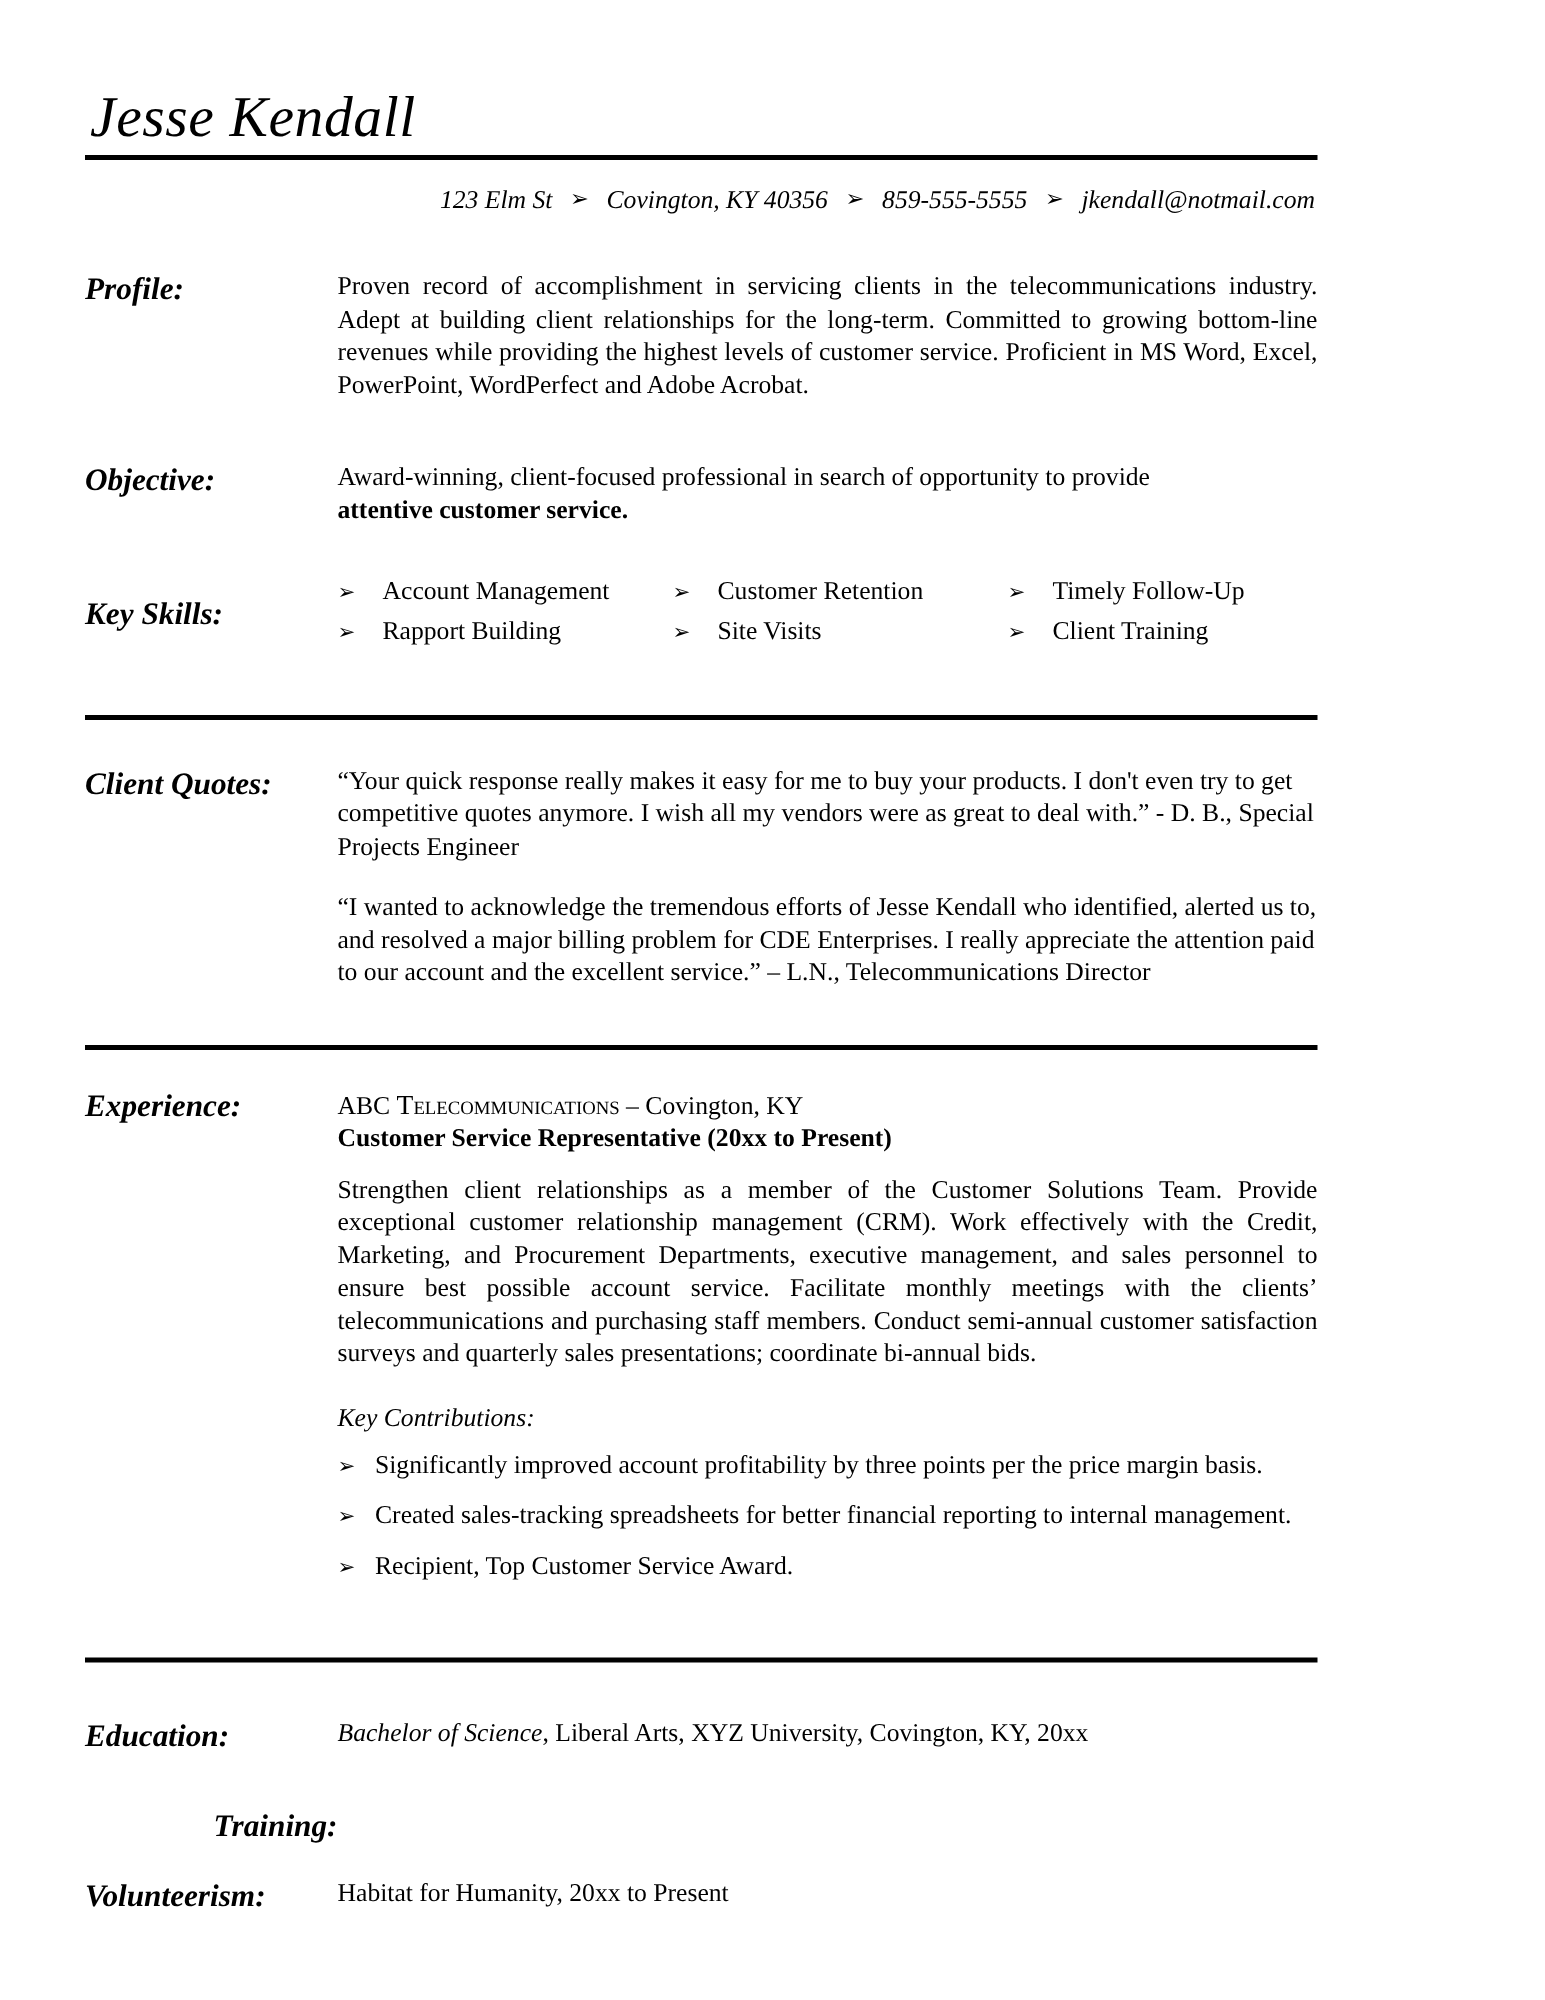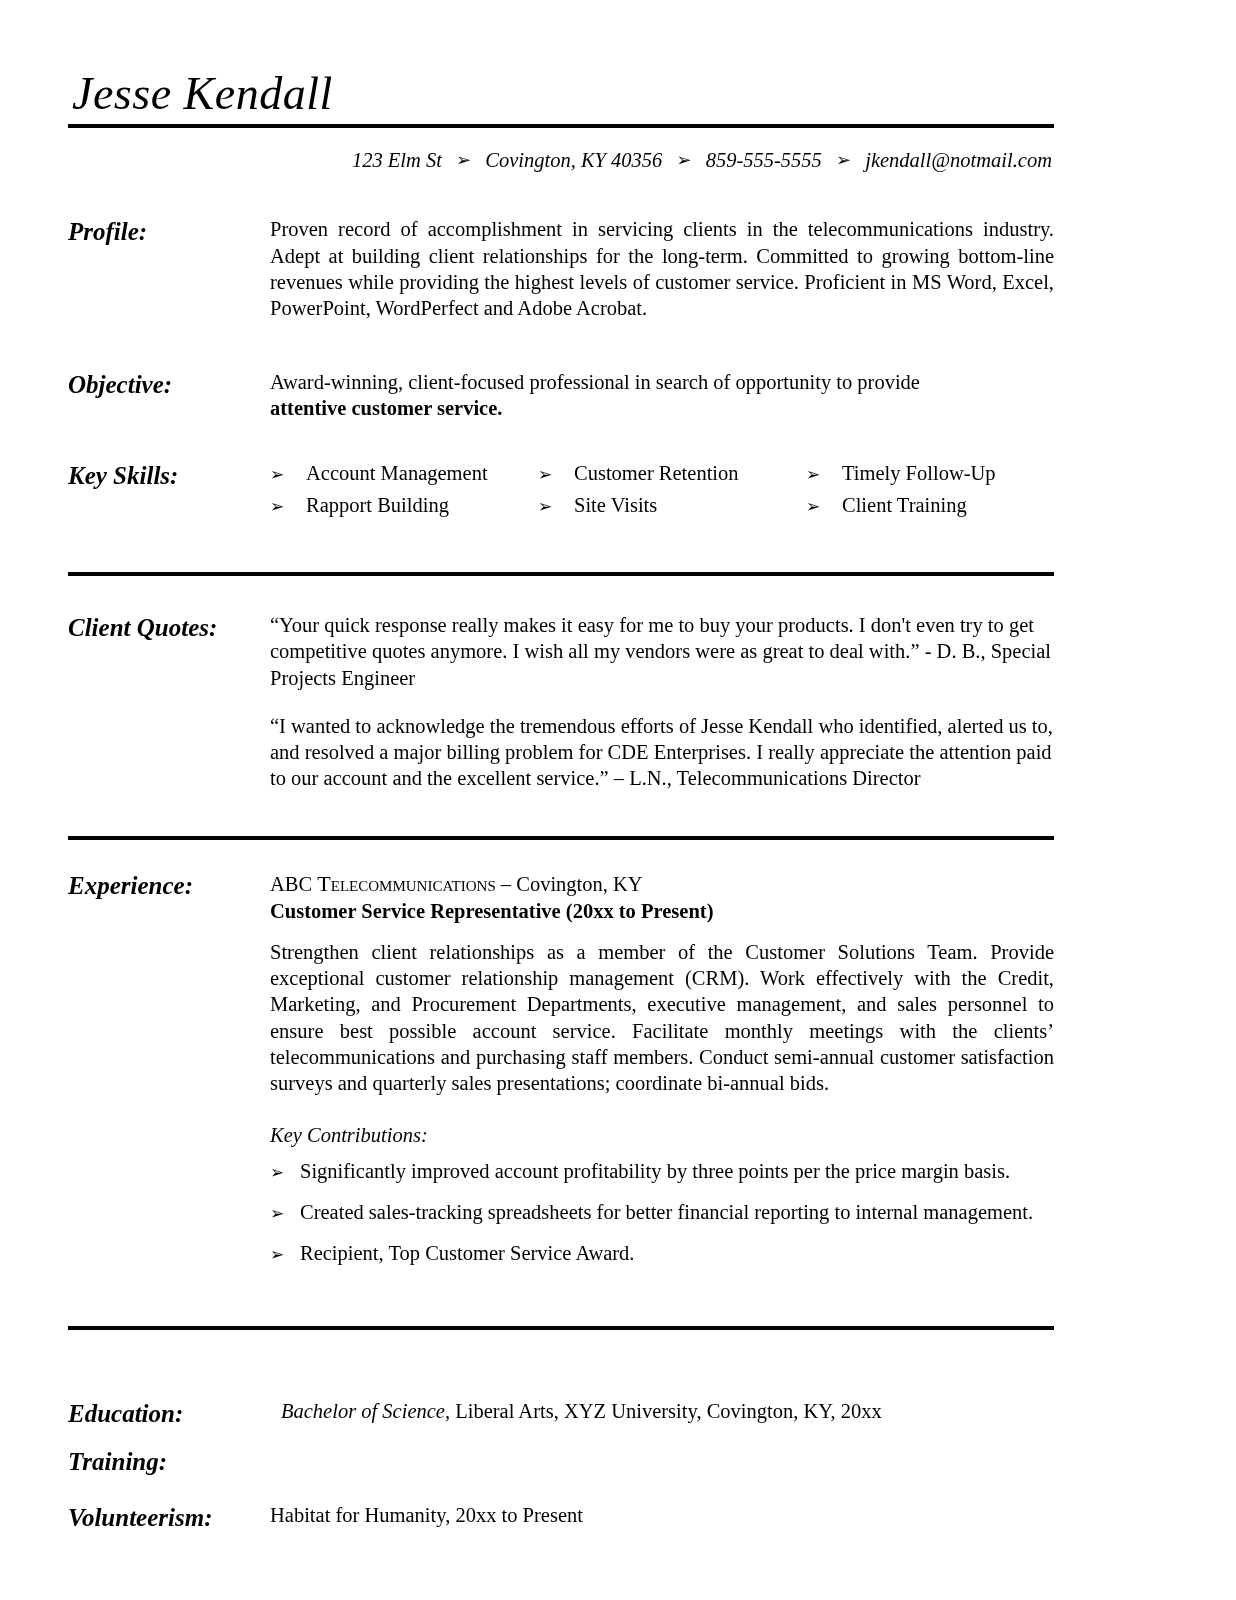--- a/index.html
+++ b/index.html
@@ -79,25 +79,25 @@
   }
   .justify {
     text-align: justify;
   }
   .bold { font-weight: bold; }
   .ital { font-style: italic; text-align: right; }
 
   
   .blk-objective { margin-top: 48px; }
   .blk-profile   { margin-top: 44px; }
-  .blk-skills    { margin-top: 38px; }
+  .blk-skills    { margin-top: 38px; align-items: center; }
   .blk-quotes    { margin-top: 36px; }
   .blk-exp       { margin-top: 30px; }
-  .blk-education { margin-top: 68px; gap: 11px; }
-  .blk-training  { margin-top: 16px; }
+  .blk-education { margin-top: 44px; }
+  .blk-training  { margin-top: 40px; text-align: right; }
   .blk-volunteer { margin-top: 24px; }
 
   
   .divider {
     border: 0;
     border-top: 4px solid #000;
     margin: 0;
   }
   .div-1 { margin-top: 48px; }
   .div-2 { margin-top: 44px; }

